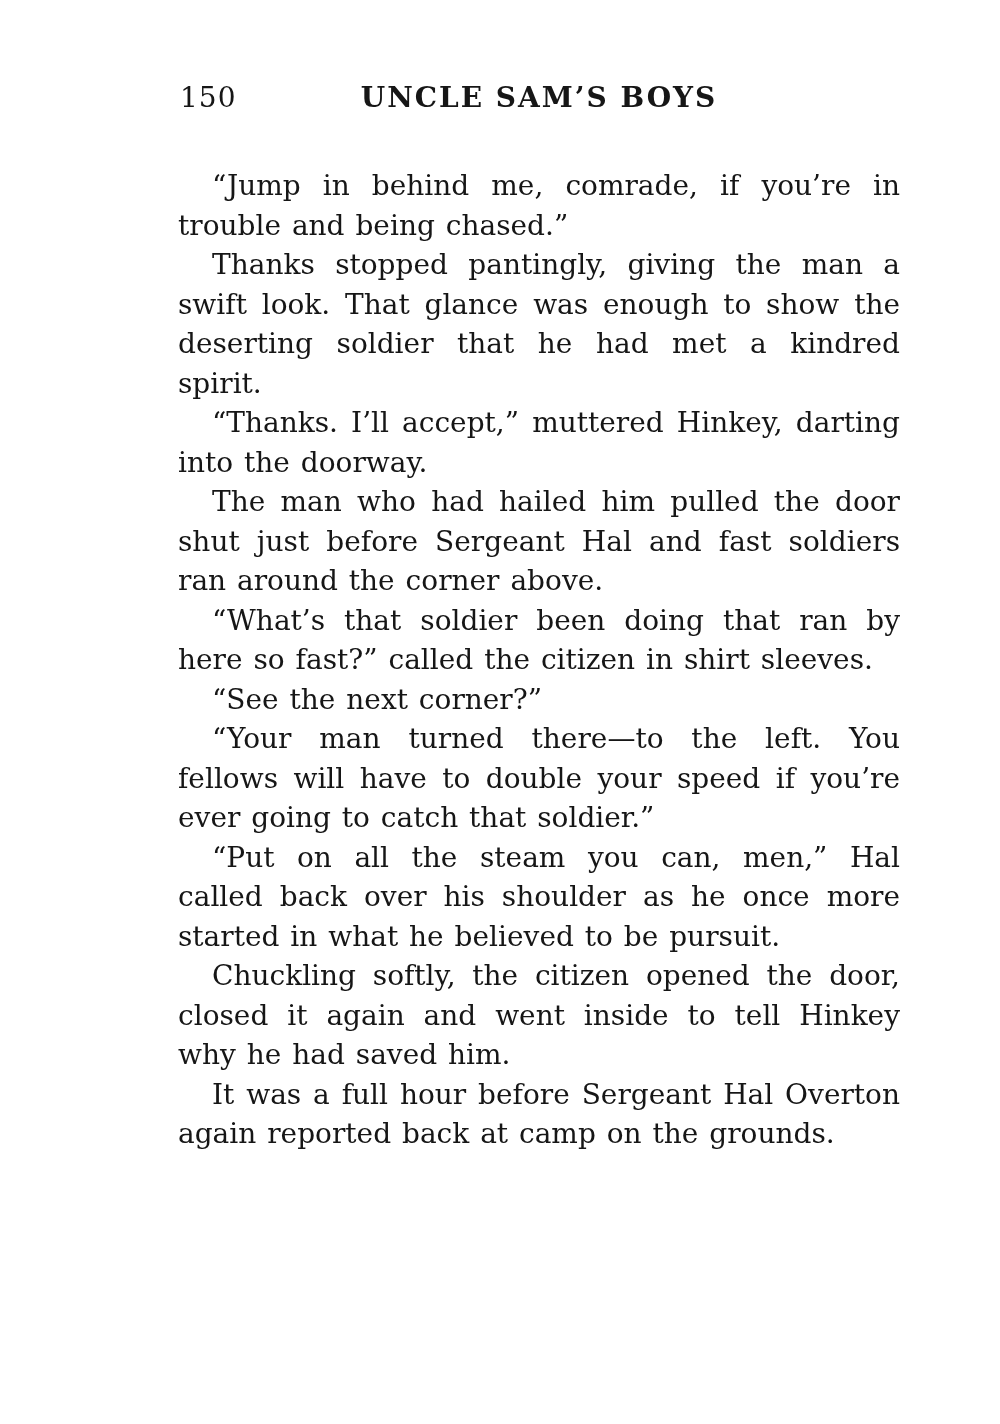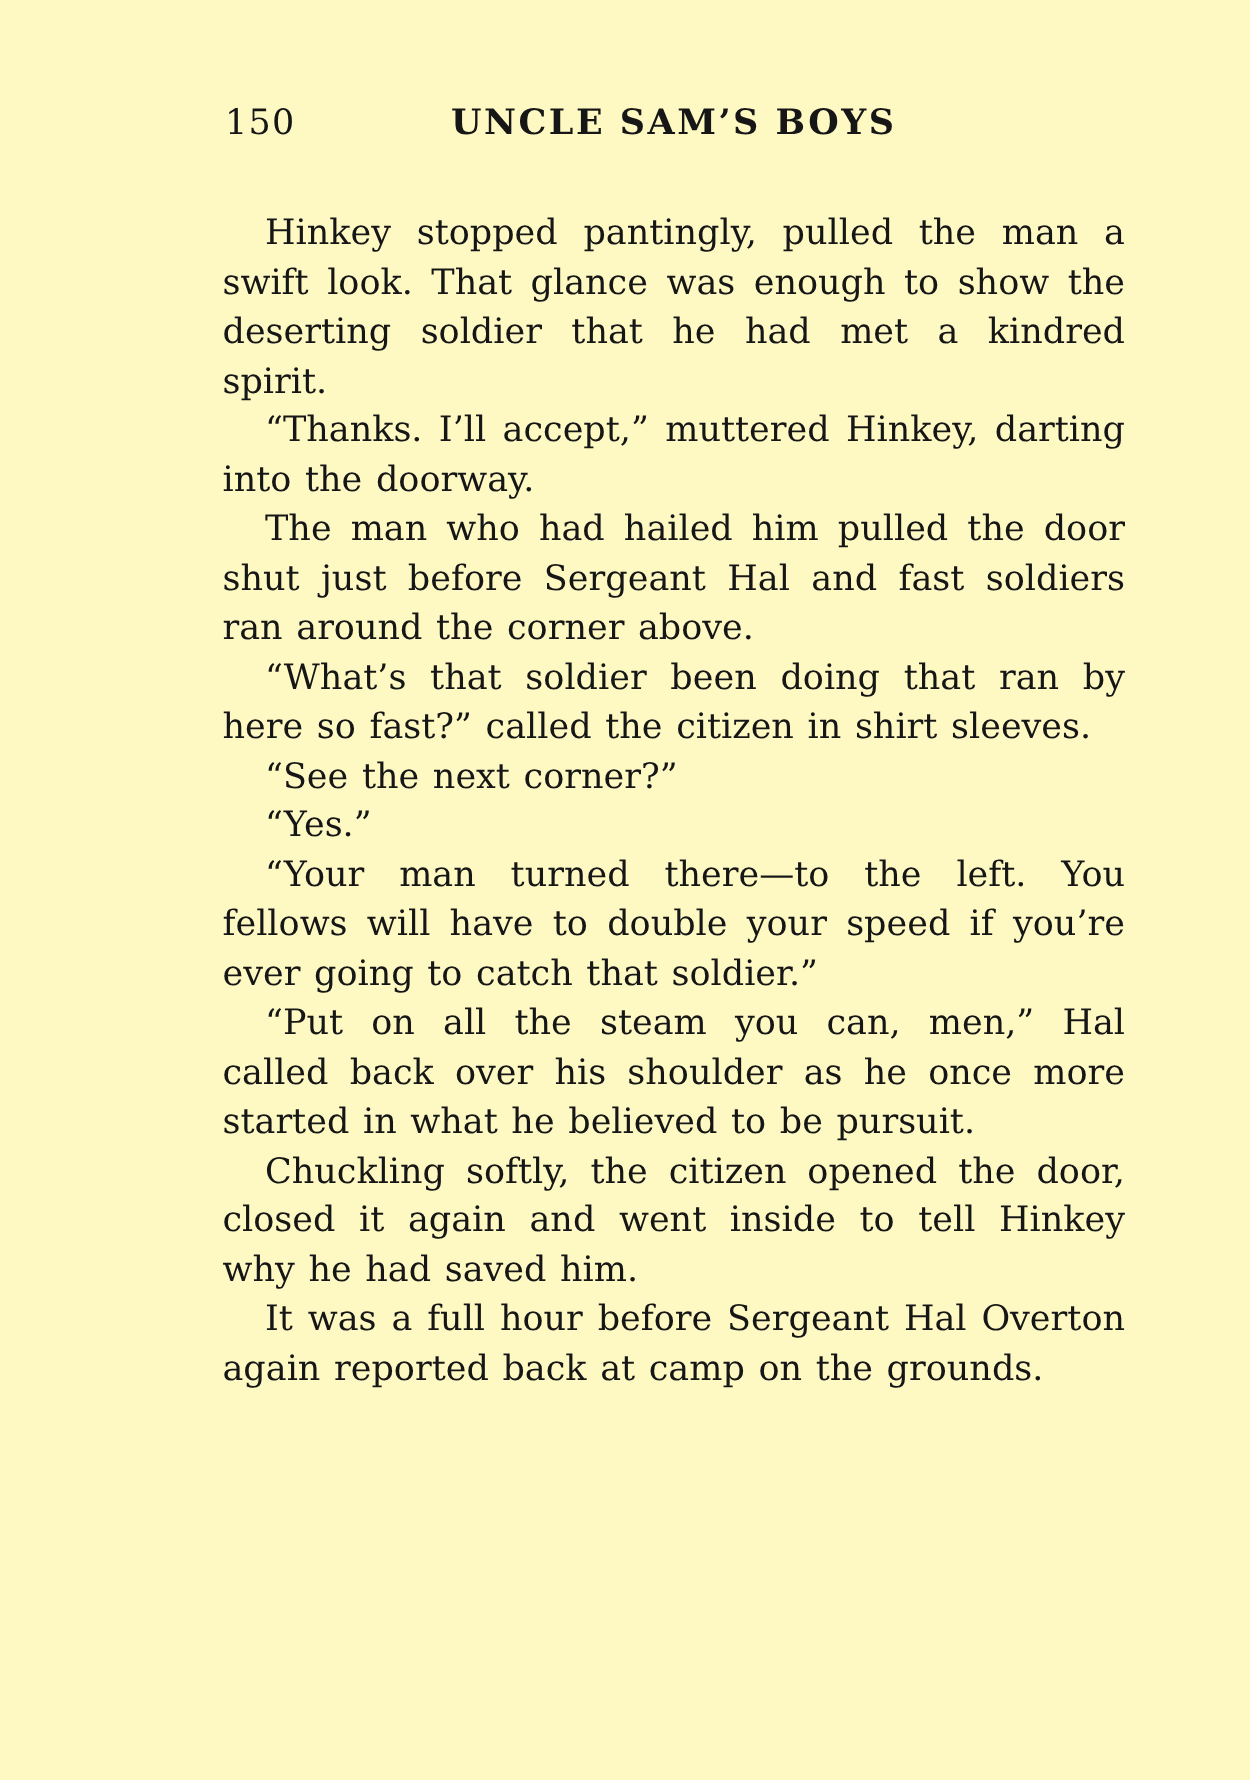--- a/index.html
+++ b/index.html
@@ -5,21 +5,21 @@
   html, body {
     margin: 0;
     padding: 0;
     background: #e8e8e6;
   }
   .page {
     position: relative;
     width: 1000px;
     height: 1424px;
     margin: 0 auto;
-    background: #fef9c3;
+    background: #ffffff;
     color: #161616;
     font-family: "DejaVu Serif", "Liberation Serif", serif;
     overflow: hidden;
     box-sizing: border-box;
   }
   .page-header {
     position: relative;
     margin: 80px 100px 0 178px;
     height: 36px;
     font-size: 28px;
@@ -55,25 +55,25 @@
 <body>
 
 <div class="page">
 
   <header class="page-header">
     <span class="page-number">150</span>
     <span class="running-title">UNCLE SAM’S BOYS</span>
   </header>
 
   <main class="text-block">
-      <p>Hinkey stopped pantingly, pulled the man a swift look. That glance was enough to show the deserting soldier that he had met a kindred spirit.</p>
+      <p>“Jump in behind me, comrade, if you’re in trouble and being chased.”</p>
+      <p>Thanks stopped pantingly, giving the man a swift look. That glance was enough to show the deserting soldier that he had met a kindred spirit.</p>
       <p>“Thanks. I’ll accept,” muttered Hinkey, darting into the doorway.</p>
       <p>The man who had hailed him pulled the door shut just before Sergeant Hal and fast soldiers ran around the corner above.</p>
       <p>“What’s that soldier been doing that ran by here so fast?” called the citizen in shirt sleeves.</p>
       <p>“See the next corner?”</p>
-      <p>“Yes.”</p>
       <p>“Your man turned there—to the left. You fellows will have to double your speed if you’re ever going to catch that soldier.”</p>
       <p>“Put on all the steam you can, men,” Hal called back over his shoulder as he once more started in what he believed to be pursuit.</p>
       <p>Chuckling softly, the citizen opened the door, closed it again and went inside to tell Hinkey why he had saved him.</p>
       <p>It was a full hour before Sergeant Hal Overton again reported back at camp on the grounds.</p>
     </main>
 
 </div>
 
 </body></html>

